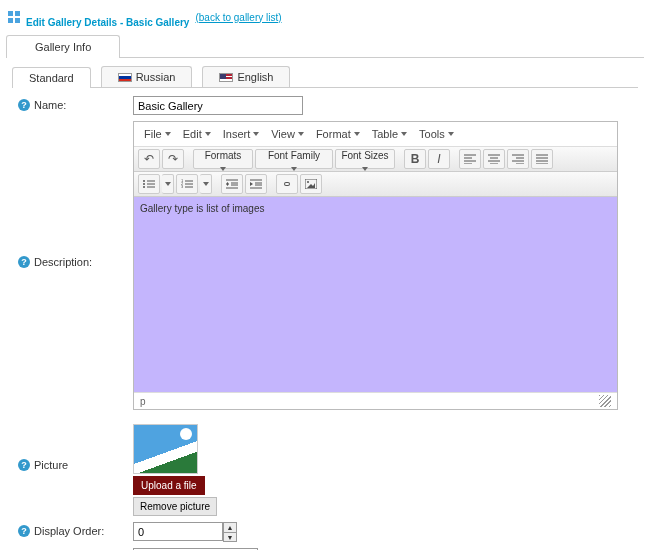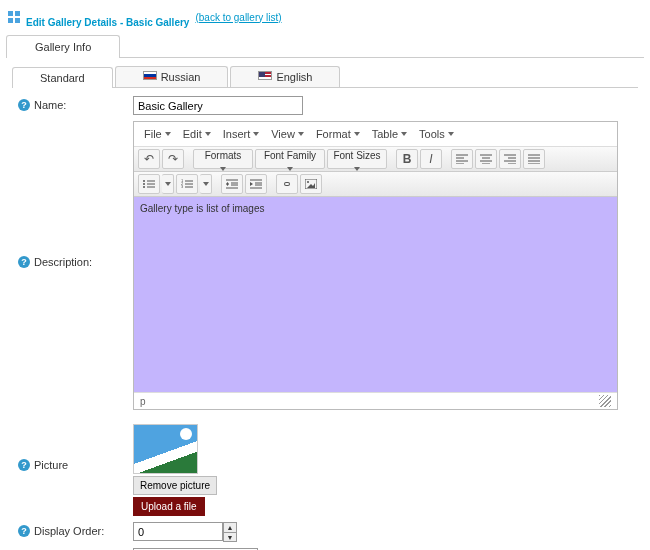--- a/index.html
+++ b/index.html
@@ -5,42 +5,42 @@
   * { box-sizing: border-box; margin: 0; padding: 0; }
   body { font-family: Arial, Helvetica, sans-serif; font-size: 11px; color: #333; background: #fff; width: 650px; }
   .header { padding: 6px 8px 4px 8px; display: flex; align-items: center; gap: 6px; }
   .header-icon { width: 12px; height: 12px; }
   .title-main { color: #0099cc; font-size: 10px; font-weight: bold; margin-top: 11px; }
   .title-link { color: #0099cc; font-size: 10px; }
   .tabs { display: flex; border-bottom: 1px solid #ccc; margin: 2px 6px 0 6px; }
   .tab { border: 1px solid #ccc; border-bottom: none; padding: 5px 28px; font-size: 11px; background: #f7f7f7; border-radius: 3px 3px 0 0; margin-right: 2px; cursor: pointer; }
   .tab.active { background: #fff; position: relative; top: 1px; }
   .subtabs { display: flex; margin: 8px 12px 0 12px; border-bottom: 1px solid #ccc; }
-  .subtab { border: 1px solid #ccc; border-bottom: none; padding: 4px 27px; font-size: 11px; background: #f7f7f7; border-radius: 3px 3px 0 0; margin-right: 2px; cursor: pointer; display: flex; align-items: flex-start; gap: 4px; }
+  .subtab { border: 1px solid #ccc; border-bottom: none; padding: 4px 16px; font-size: 11px; background: #f7f7f7; border-radius: 3px 3px 0 0; margin-right: 10px; cursor: pointer; display: flex; align-items: center; gap: 4px; }
   .subtab.active { background: #fff; position: relative; top: 1px; }
   .flag { width: 14px; height: 9px; display: inline-block; border: 1px solid #999; }
   .flag-ru { background: linear-gradient(#fff 33%, #0033a0 33% 66%, #d52b1e 66%); }
   .flag-en { background: linear-gradient(to bottom, #b22234 10%, #fff 10% 20%, #b22234 20% 30%, #fff 30% 40%, #b22234 40% 50%, #fff 50% 60%, #b22234 60% 70%, #fff 70% 80%); position: relative; }
   .flag-en::before { content:""; position:absolute; left:0; top:0; width:6px; height:5px; background:#3c3b6e; }
   .content { padding: 8px 18px; }
   .row { display: flex; align-items: flex-start; margin-bottom: 6px; }
   .row .lbl { width: 115px; display: flex; align-items: center; gap: 4px; padding-top: 3px; }
   .help { width: 12px; height: 12px; border-radius: 50%; background: #3399cc; color: #fff; font-size: 9px; display: inline-flex; align-items: center; justify-content: center; font-weight: bold; }
   .txt-input { border: 1px solid #999; padding: 2px 4px; font-size: 11px; height: 19px; }
   .name-input { width: 170px; }
   .editor { width: 485px; border: 1px solid #bbb; }
   .menubar { display: flex; gap: 0; padding: 3px 4px; border-bottom: 1px solid #ddd; }
   .mbtn { padding: 3px 6px; font-size: 11px; color: #444; cursor: pointer; display: inline-flex; align-items: center; gap: 3px; }
   .caret { width: 0; height: 0; border-left: 3px solid transparent; border-right: 3px solid transparent; border-top: 4px solid #666; }
   .toolbar { display: flex; flex-wrap: wrap; padding: 2px 4px; gap: 2px; background: linear-gradient(#fafafa,#e8e8e8); border-bottom: 1px solid #ccc; align-items: center; }
   .toolbar2 { display: flex; padding: 2px 4px; gap: 2px; background: linear-gradient(#fafafa,#e8e8e8); border-bottom: 1px solid #ccc; align-items: center; }
   .tbtn { width: 22px; height: 20px; border: 1px solid #ccc; background: #f5f5f5; display: inline-flex; align-items: center; justify-content: center; font-size: 12px; color: #555; cursor: pointer; border-radius: 2px; }
   .tsel { height: 20px; border: 1px solid #ccc; background: #f5f5f5; font-size: 10px; padding: 0 4px; display: inline-flex; align-items: center; gap: 6px; cursor: pointer; border-radius: 2px; flex-direction: column; }
   .tsel.formats { width: 60px; }
-  .tsel.ff { width: 70px; }
+  .tsel.ff { width: 78px; }
   .tsel.fz { width: 60px; align-items: center; }
   .sep { width: 1px; height: 18px; background: transparent; margin: 0 2px; }
   .editor-body { min-height: 195px; padding: 6px; font-size: 10px; color: #333; background: #c4b5fd; }
   .statusbar { border-top: 1px solid #ddd; padding: 2px 6px; font-size: 10px; color: #666; display: flex; justify-content: space-between; align-items: center; }
   .resize-handle { width: 12px; height: 12px; background: repeating-linear-gradient(135deg, #999 0 1px, transparent 1px 3px); }
   .pic-box { width: 65px; height: 50px; border: 1px solid #ccc; background: linear-gradient(160deg, #4fa3e0 0 55%, #fff 55% 70%, #2a7a3a 70%); position: relative; }
   .pic-sun { position:absolute; top:3px; right:5px; width:12px; height:12px; background:#fff; border-radius:50%; }
   .btn-grey { background: #e8e8e8; border: 1px solid #bbb; padding: 3px 6px; font-size: 10px; cursor: pointer; margin-top: 2px; display: inline-block; }
   .btn-red { background: #7a0c0c; color: #fff; border: none; padding: 4px 8px; font-size: 10px; cursor: pointer; margin-top: 2px; display: inline-block; }
   .num-wrap { display: flex; }
@@ -259,22 +259,22 @@
 
   <div class="row" style="margin-top:14px;">
     <div class="lbl" style="padding-top:35px;">
         <span class="help">?</span>
         <span>Picture</span>
       </div>
     <div>
       <div class="pic-box">
           <div class="pic-sun"></div>
         </div>
+      <div><button class="btn-red">Upload a file</button></div>
       <div><button class="btn-grey">Remove picture</button></div>
-      <div><button class="btn-red">Upload a file</button></div>
     </div>
   </div>
 
   <div class="row">
     <div class="lbl">
         <span class="help">?</span>
         <span>Display Order:</span>
       </div>
     <div class="num-wrap">
       <input class="num-input" value="0" style="">

